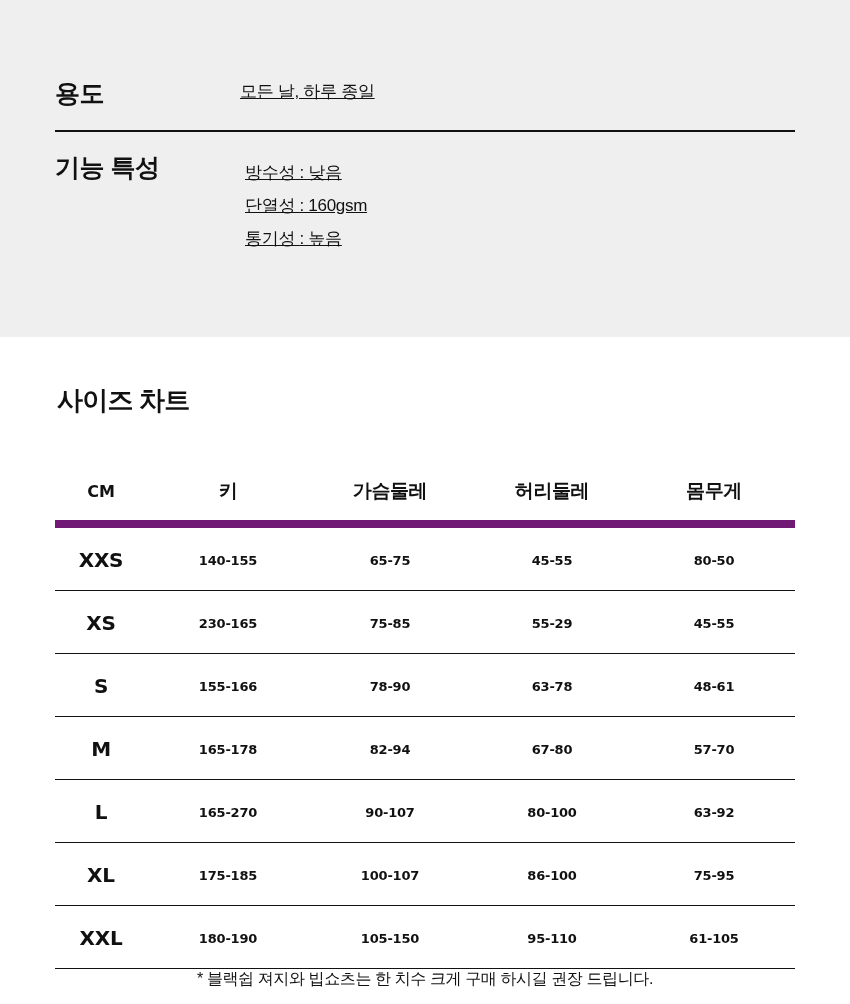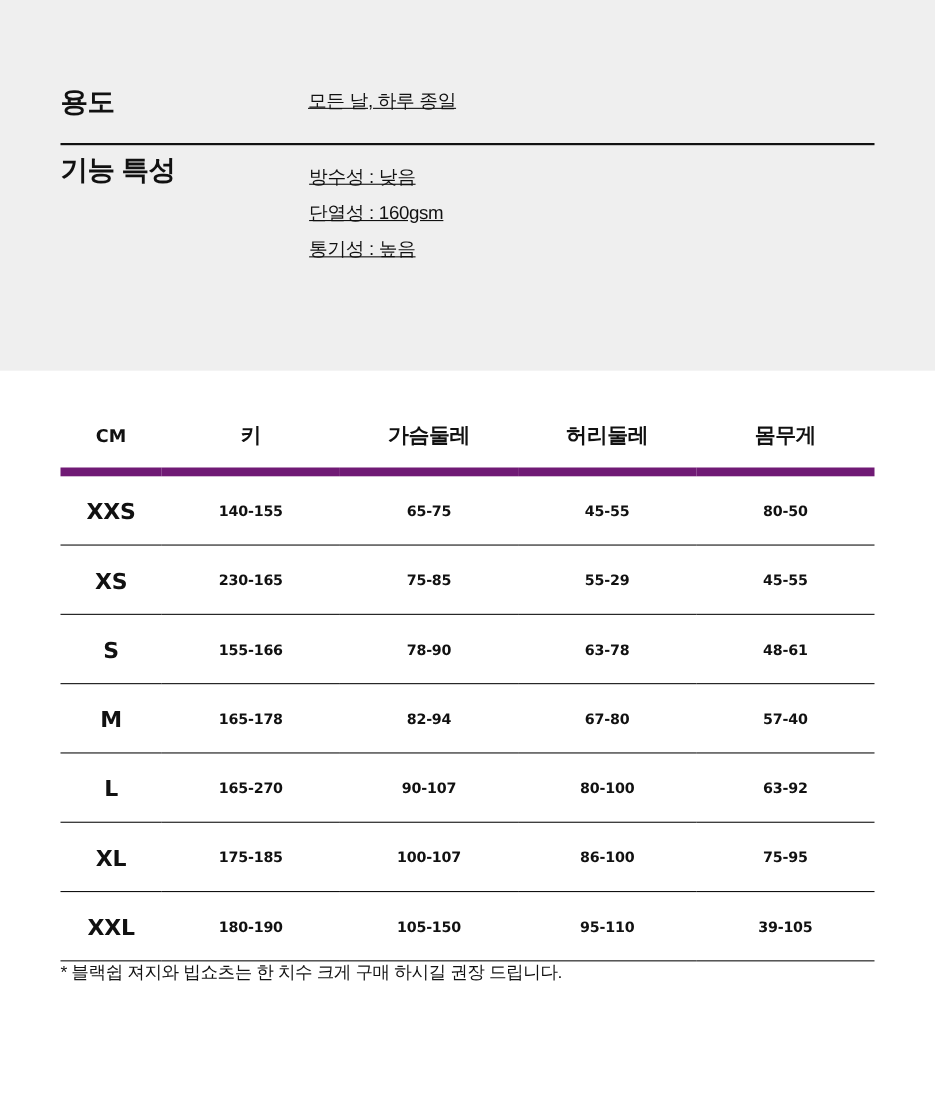--- a/index.html
+++ b/index.html
@@ -23,25 +23,23 @@
     box-sizing: border-box;
     padding: 78px 55px 0 55px;
   }
   .spec-row {
     display: flex;
     align-items: flex-start;
   }
   .spec-row.first {
     padding-bottom: 22px;
     border-bottom: 2px solid #111111;
-    gap: 40px;
   }
   .spec-row.second {
-    padding-top: 8px;
-    gap: 36px;
+    padding-top: 20px;
   }
   .spec-label {
     width: 185px;
     flex: 0 0 185px;
     font-size: 25px;
     font-weight: bold;
     letter-spacing: -0.5px;
     line-height: 1.2;
     color: #111111;
   }
@@ -109,20 +107,21 @@
   table.size-table tbody td.size-col {
     font-size: 20px;
   }
   table.size-table col.c1 { width: 92px; }
   table.size-table col.c2 { width: 162px; }
   table.size-table col.c3 { width: 162px; }
   table.size-table col.c4 { width: 162px; }
   table.size-table col.c5 { width: 162px; }
 
   .note {
+    text-align: center;
     font-size: 16px;
     letter-spacing: -0.4px;
     color: #111111;
   }
 </style>
 </head>
 <body>
 
 <div class="spec-panel">
 
@@ -139,20 +138,21 @@
       <div class="spec-value">방수성 : 낮음</div>
       <div class="spec-value">단열성 : 160gsm</div>
       <div class="spec-value">통기성 : 높음</div>
     </div>
   </div>
 
 </div>
 
 <div class="chart-section">
 
+  <h2 class="chart-title">사이즈 차트</h2>
 
   <table class="size-table">
     <colgroup>
       <col class="c1">
         <col class="c2">
         <col class="c3">
         <col class="c4">
         <col class="c5">
     </colgroup>
     <thead>
@@ -184,41 +184,41 @@
         <td>155-166</td>
         <td>78-90</td>
         <td>63-78</td>
         <td>48-61</td>
       </tr>
       <tr>
         <td class="size-col">M</td>
         <td>165-178</td>
         <td>82-94</td>
         <td>67-80</td>
-        <td>57-40</td>
+        <td>57-70</td>
       </tr>
       <tr>
         <td class="size-col">L</td>
         <td>165-270</td>
         <td>90-107</td>
         <td>80-100</td>
         <td>63-92</td>
       </tr>
       <tr>
         <td class="size-col">XL</td>
         <td>175-185</td>
         <td>100-107</td>
         <td>86-100</td>
         <td>75-95</td>
       </tr>
       <tr>
         <td class="size-col">XXL</td>
         <td>180-190</td>
         <td>105-150</td>
         <td>95-110</td>
-        <td>39-105</td>
+        <td>61-105</td>
       </tr>
     </tbody>
   </table>
 
   <div class="note">* 블랙쉽 져지와 빕쇼츠는 한 치수 크게 구매 하시길 권장 드립니다.</div>
 
 </div>
 
 </body></html>

